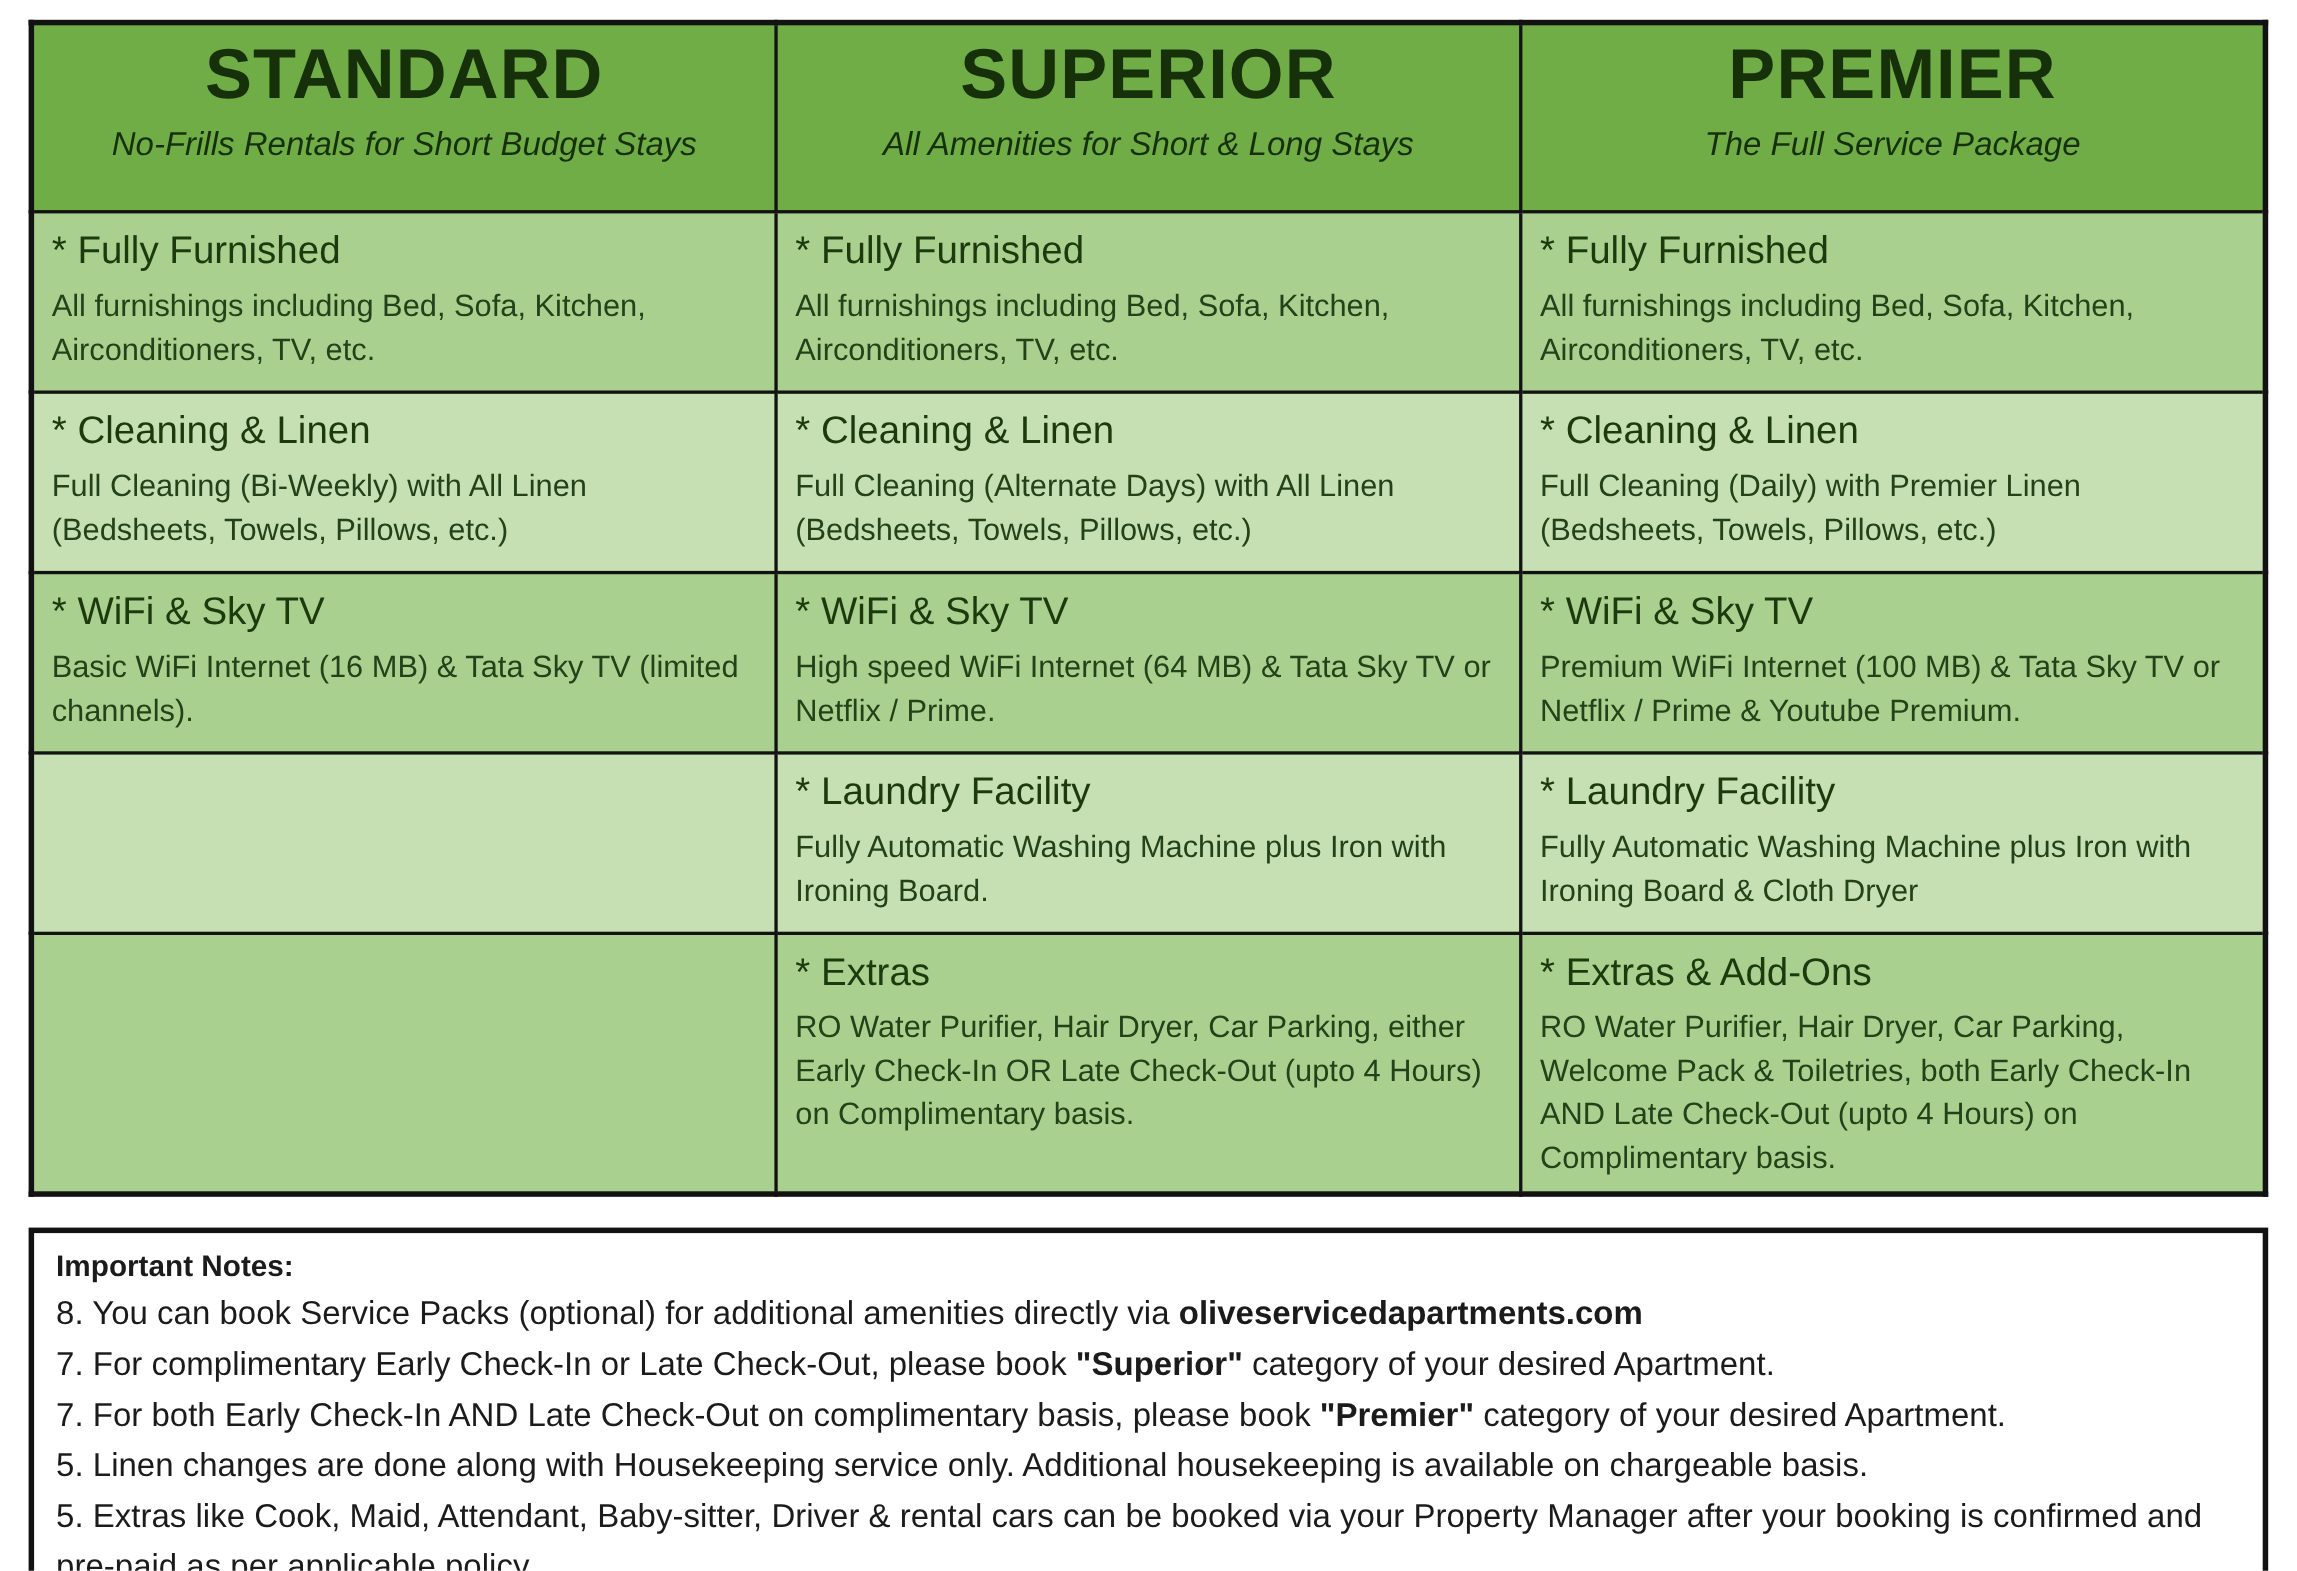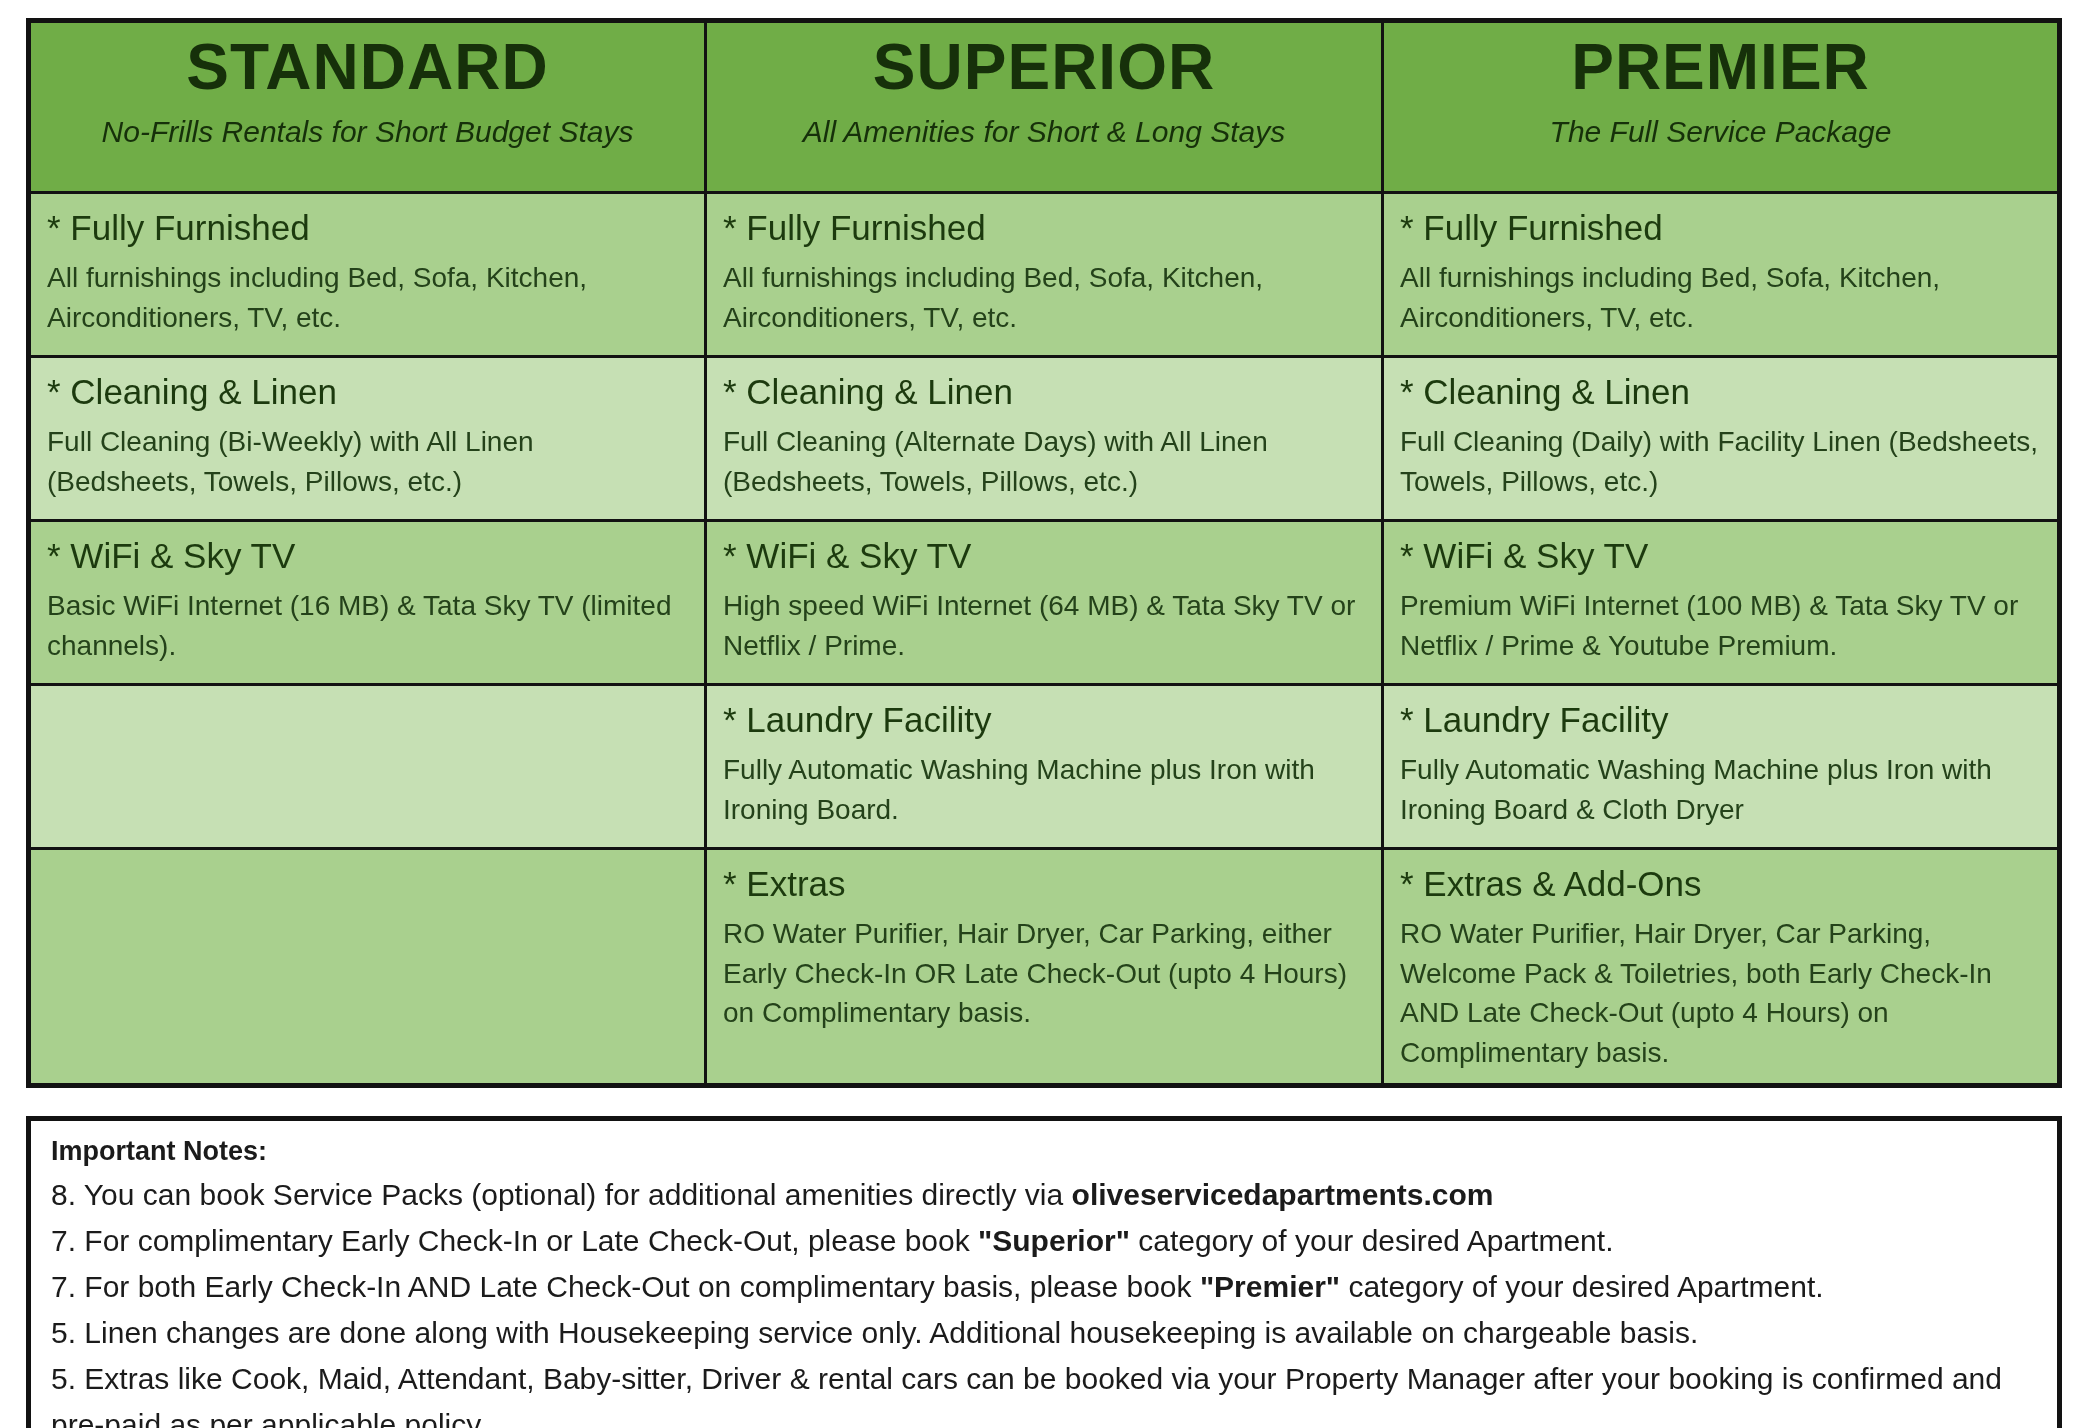--- a/index.html
+++ b/index.html
@@ -126,21 +126,21 @@
         <td class="cell row-b">
           <div class="feat-title">* Cleaning &amp; Linen</div>
           <div class="feat-desc">Full Cleaning (Bi-Weekly) with All Linen (Bedsheets, Towels, Pillows, etc.)</div>
         </td>
         <td class="cell row-b">
           <div class="feat-title">* Cleaning &amp; Linen</div>
           <div class="feat-desc">Full Cleaning (Alternate Days) with All Linen (Bedsheets, Towels, Pillows, etc.)</div>
         </td>
         <td class="cell row-b">
           <div class="feat-title">* Cleaning &amp; Linen</div>
-          <div class="feat-desc">Full Cleaning (Daily) with Facility Linen (Bedsheets, Towels, Pillows, etc.)</div>
+          <div class="feat-desc">Full Cleaning (Daily) with Premier Linen (Bedsheets, Towels, Pillows, etc.)</div>
         </td>
       </tr>
       <tr>
         <td class="cell row-a">
           <div class="feat-title">* WiFi &amp; Sky TV</div>
           <div class="feat-desc">Basic WiFi Internet (16 MB) &amp; Tata Sky TV (limited channels).</div>
         </td>
         <td class="cell row-a">
           <div class="feat-title">* WiFi &amp; Sky TV</div>
           <div class="feat-desc">High speed WiFi Internet (64 MB) &amp; Tata Sky TV or Netflix / Prime.</div>

